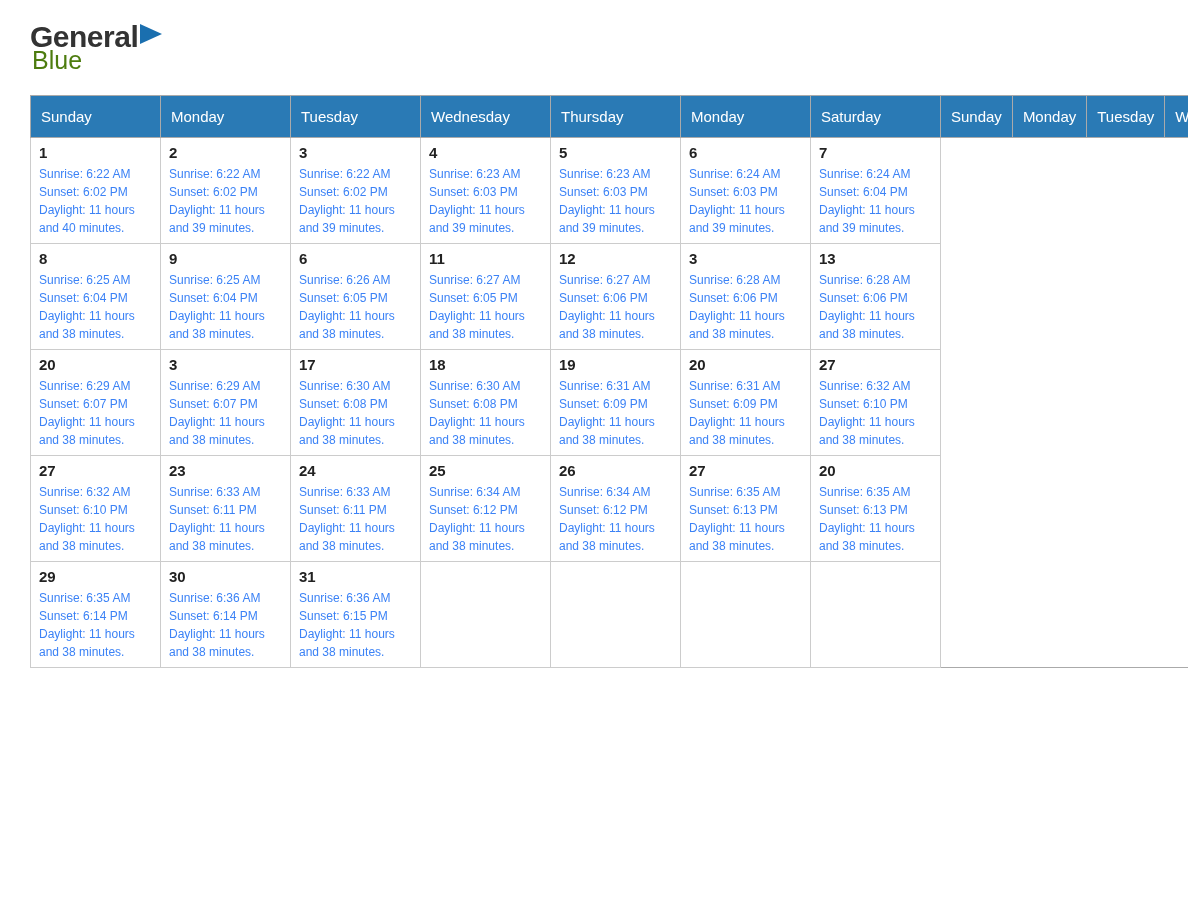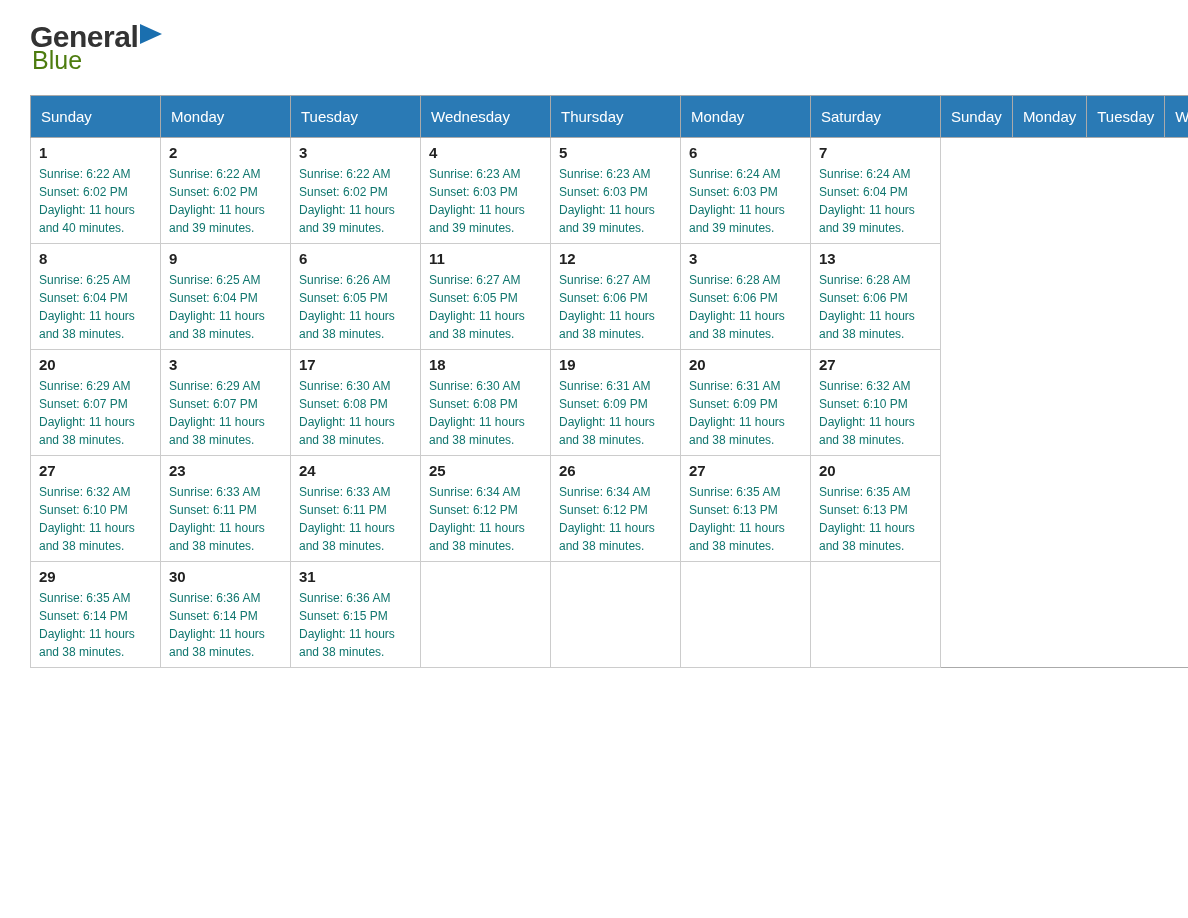--- a/index.html
+++ b/index.html
@@ -65,21 +65,21 @@
     .day-number {
       font-size: 15px;
       font-weight: bold;
       color: #222;
       display: block;
       margin-bottom: 4px;
     }
     .day-info {
       font-size: 12px;
       line-height: 1.5;
-      color: #0f766e;
+      color: #3b82f6;
     }
     .empty-cell {
       background: #fff;
     }
     tr td { height: 100px; }
   </style>
 </head>
 <body>
 
 <div class="header">

